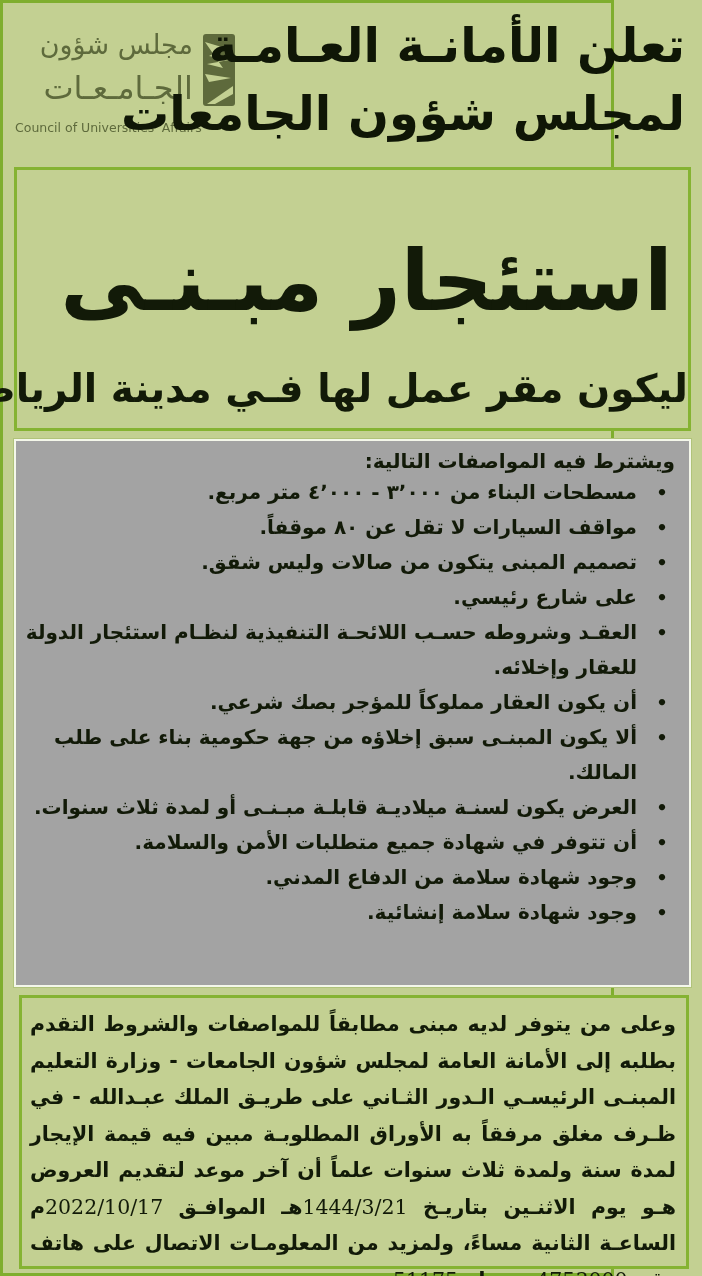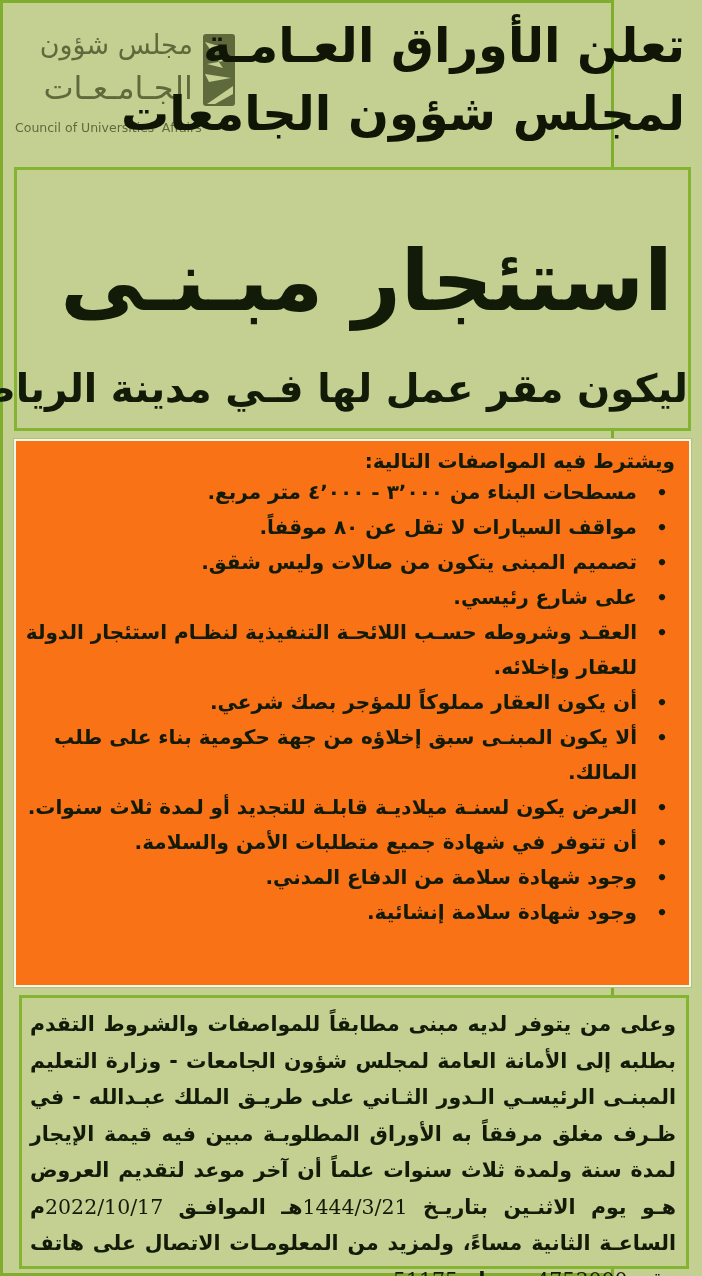--- a/index.html
+++ b/index.html
@@ -62,21 +62,21 @@
     font-size: 84px; font-weight: bold; color: #121a08; letter-spacing: 2px; padding-left: 28px;
   }
   .box1 .purpose {
     position: absolute; left: 0; right: 0; top: 196px;
     font-size: 39px; font-weight: bold; color: #121a08; white-space: nowrap;
   }
 
   
   .box2 {
     position: absolute; left: 11px; top: 436px; width: 677px; height: 548px;
-    background: #f97316;
+    background: #a3a3a3;
     border: 2px solid #f4f7ea;
     outline: 1px solid #b0c37a;
     direction: rtl; padding: 6px 14px 0 7px;
   }
   .spec-heading {
     font-size: 20px; font-weight: bold; line-height: 28px; color: #121a08;
     padding-right: 0px;
   }
   .spec-list { list-style: none; }
   .spec-item {
@@ -111,40 +111,40 @@
       <svg class="logo-mark" viewBox="0 0 32 72">
         <rect x="0" y="0" width="32" height="72" rx="3" fill="#5e6a3c"></rect>
         <polygon points="2,8 22,14 6,22 26,26 4,30 20,34" fill="#c3d092"></polygon>
         <polygon points="2,40 28,44 6,48" fill="#c3d092"></polygon>
         <polygon points="4,70 30,52 30,60 12,70" fill="#c3d092"></polygon>
       </svg>
       <div class="logo-ar1">مجلس شؤون</div>
       <div class="logo-ar2">الجـامـعـات</div>
       <div class="logo-en">Council of Universities' Affairs</div>
     </div>
-    <div class="title1">تعلن الأوراق العـامـة</div>
+    <div class="title1">تعلن الأمانـة العـامـة</div>
     <div class="title2">لمجلس شؤون الجامعات</div>
   </div>
 
   <div class="box1">
     <div class="rent">استئجار مبـنـى</div>
     <div class="purpose">ليكون مقر عمل لها فـي مدينة الرياض</div>
   </div>
 
   <div class="box2">
     <div class="spec-heading">ويشترط فيه المواصفات التالية:</div>
     <ul class="spec-list">
       <li class="spec-item"><span class="bullet">•</span><span>مسطحات البناء من ٣٬٠٠٠ - ٤٬٠٠٠ متر مربع.</span></li>
       <li class="spec-item"><span class="bullet">•</span><span>مواقف السيارات لا تقل عن ٨٠ موقفاً.</span></li>
       <li class="spec-item"><span class="bullet">•</span><span>تصميم المبنى يتكون من صالات وليس شقق.</span></li>
       <li class="spec-item"><span class="bullet">•</span><span>على شارع رئيسي.</span></li>
       <li class="spec-item"><span class="bullet">•</span><span>العقـد وشروطه حسـب اللائحـة التنفيذية لنظـام استئجار الدولة للعقار وإخلائه.</span></li>
       <li class="spec-item"><span class="bullet">•</span><span>أن يكون العقار مملوكاً للمؤجر بصك شرعي.</span></li>
       <li class="spec-item"><span class="bullet">•</span><span>ألا يكون المبنـى سبق إخلاؤه من جهة حكومية بناء على طلب المالك.</span></li>
-      <li class="spec-item"><span class="bullet">•</span><span>العرض يكون لسنـة ميلاديـة قابلـة للتجديد أو لمدة ثلاث سنوات.</span></li>
+      <li class="spec-item"><span class="bullet">•</span><span>العرض يكون لسنـة ميلاديـة قابلـة مبـنـى أو لمدة ثلاث سنوات.</span></li>
       <li class="spec-item"><span class="bullet">•</span><span>أن تتوفر في شهادة جميع متطلبات الأمن والسلامة.</span></li>
       <li class="spec-item"><span class="bullet">•</span><span>وجود شهادة سلامة من الدفاع المدني.</span></li>
       <li class="spec-item"><span class="bullet">•</span><span>وجود شهادة سلامة إنشائية.</span></li>
     </ul>
   </div>
 
   <div class="box3">
     <p><span>وعلى من يتوفر لديه مبنى مطابقاً للمواصفات والشروط التقدم بطلبه إلى الأمانة العامة لمجلس شؤون الجامعات - وزارة التعليم المبنـى الرئيسـي الـدور الثـاني على طريـق الملك عبـدالله - في ظـرف مغلق مرفقاً به الأوراق المطلوبـة مبين فيه قيمة الإيجار لمدة سنة ولمدة ثلاث سنوات علماً أن آخر موعد لتقديم العروض هـو يوم الاثنـين بتاريـخ </span><span class="num">1444/3/21</span><span>هـ الموافـق </span><span class="num">2022/10/17</span><span>م الساعـة الثانية مساءً، ولمزيد من المعلومـات الاتصال على هاتف رقم </span><span class="num">4753000</span><span> تحويلة </span><span class="num">51175</span><span>.</span></p>
   </div>
 

